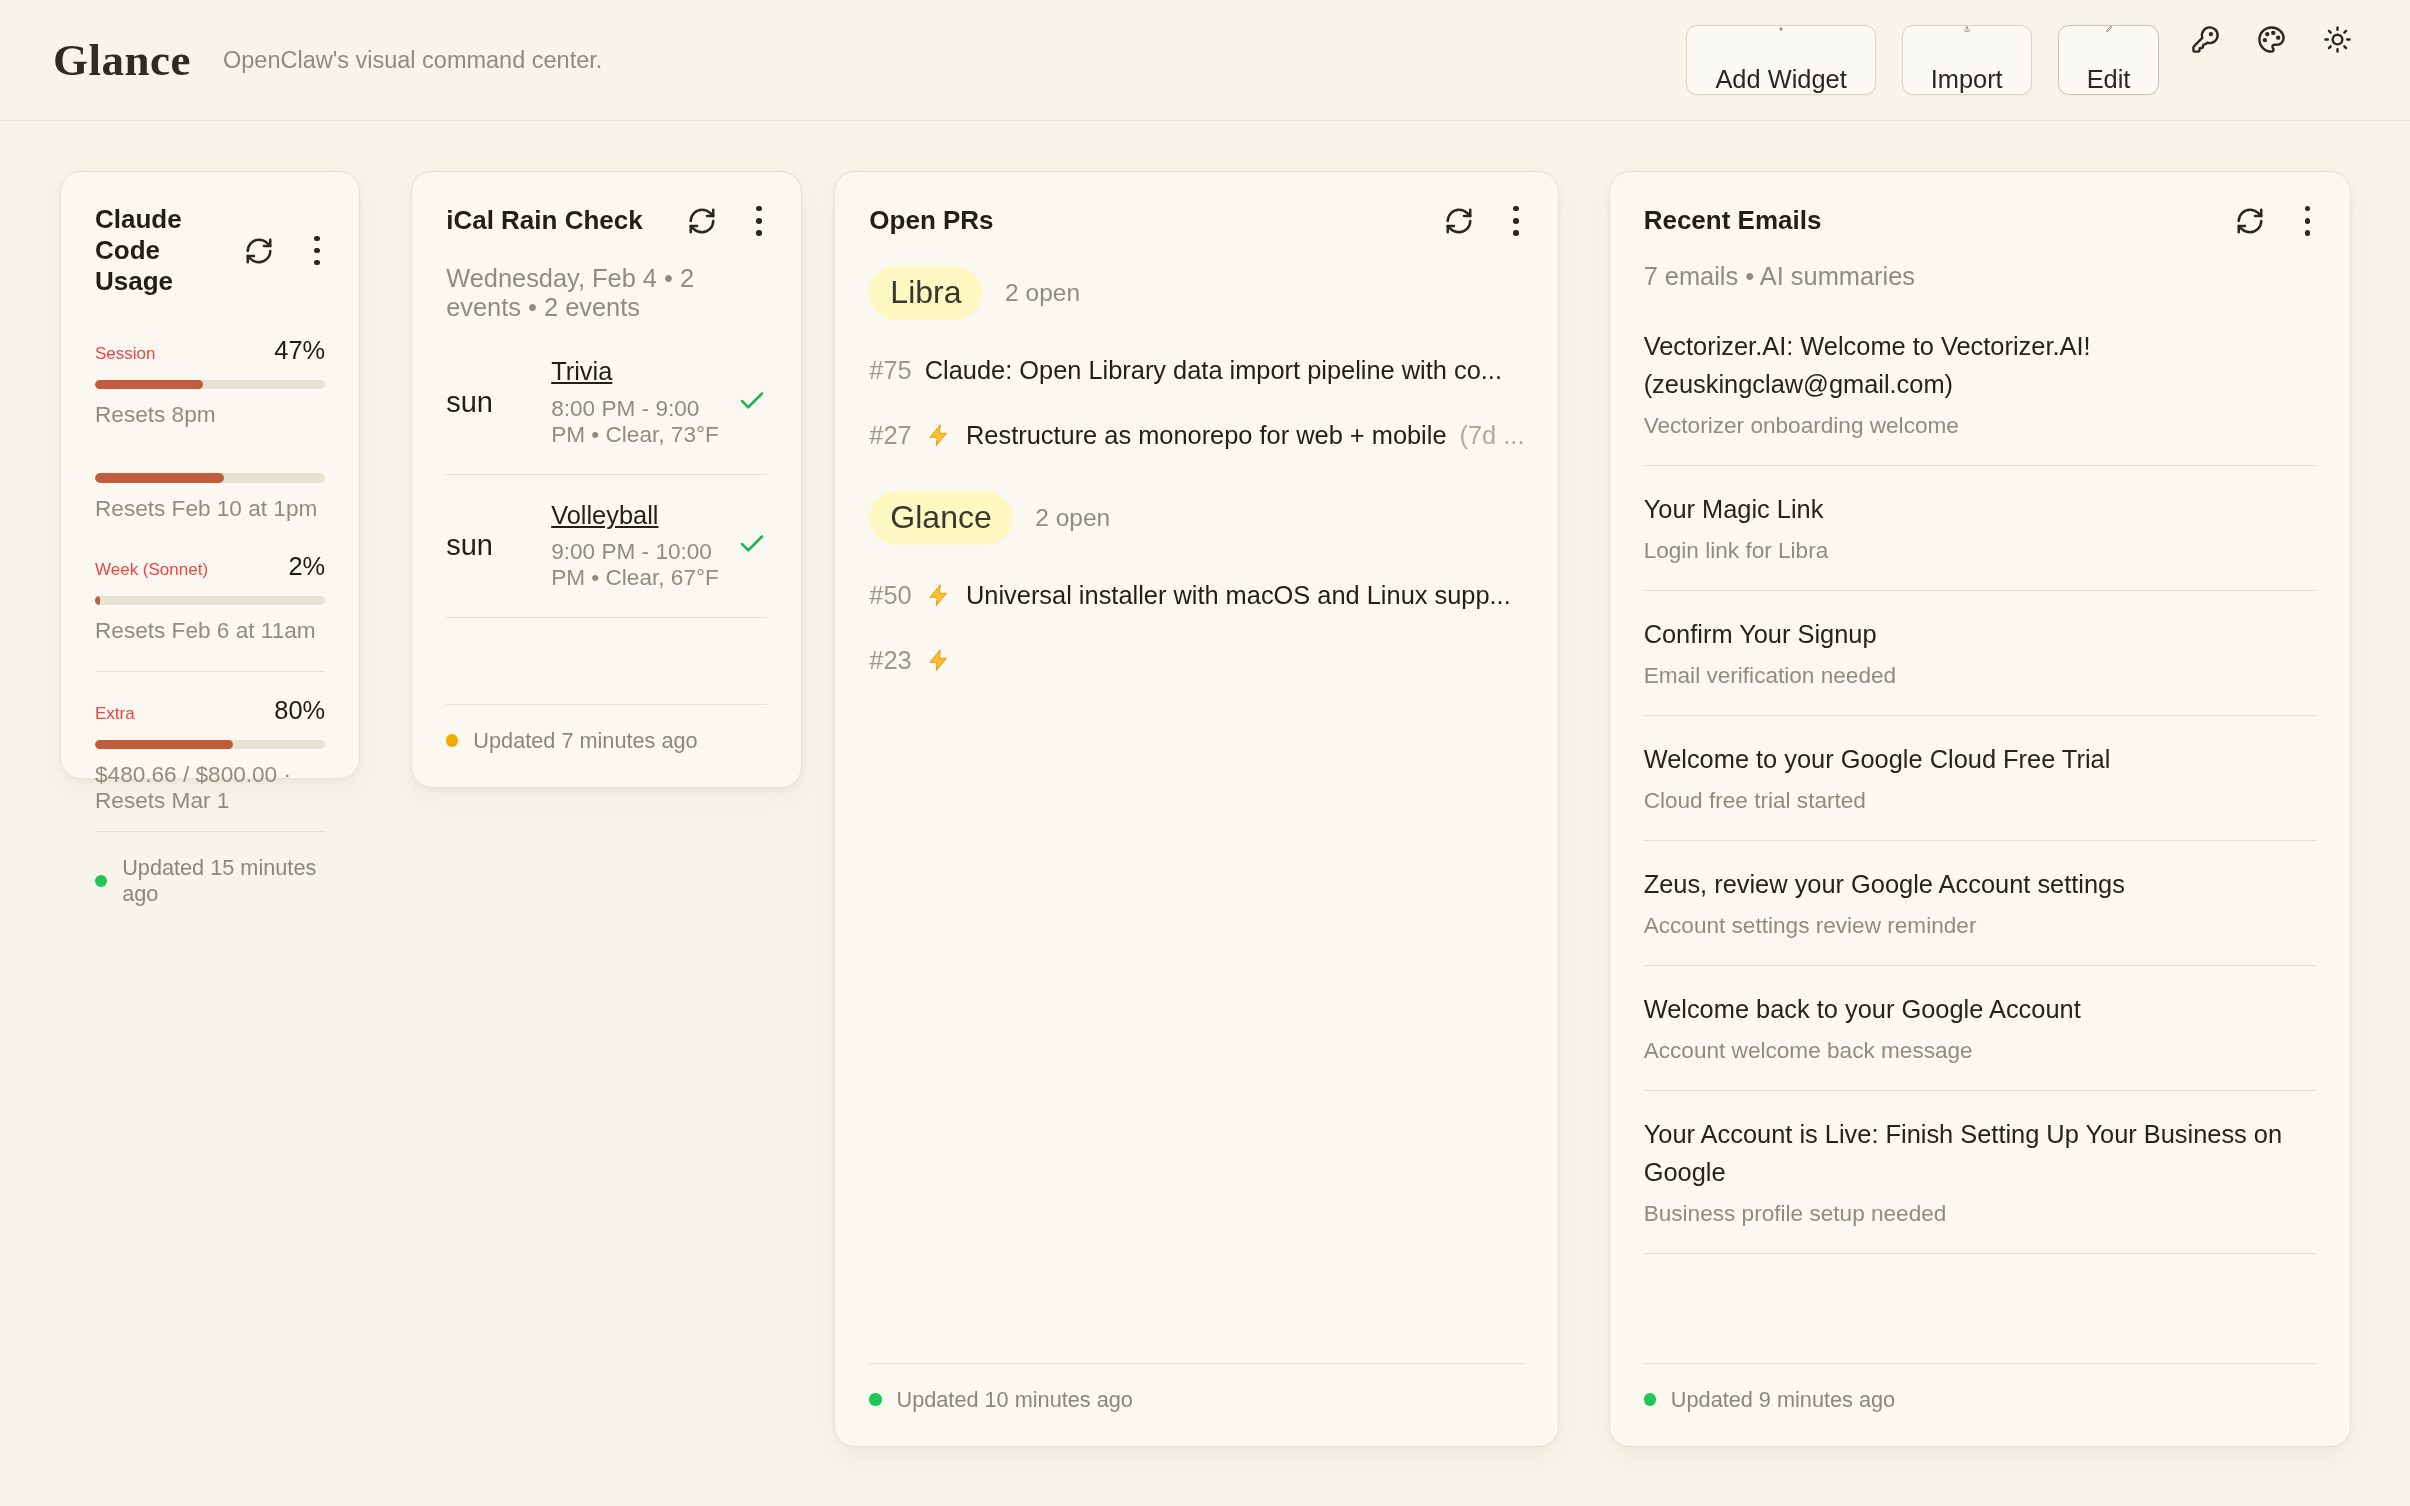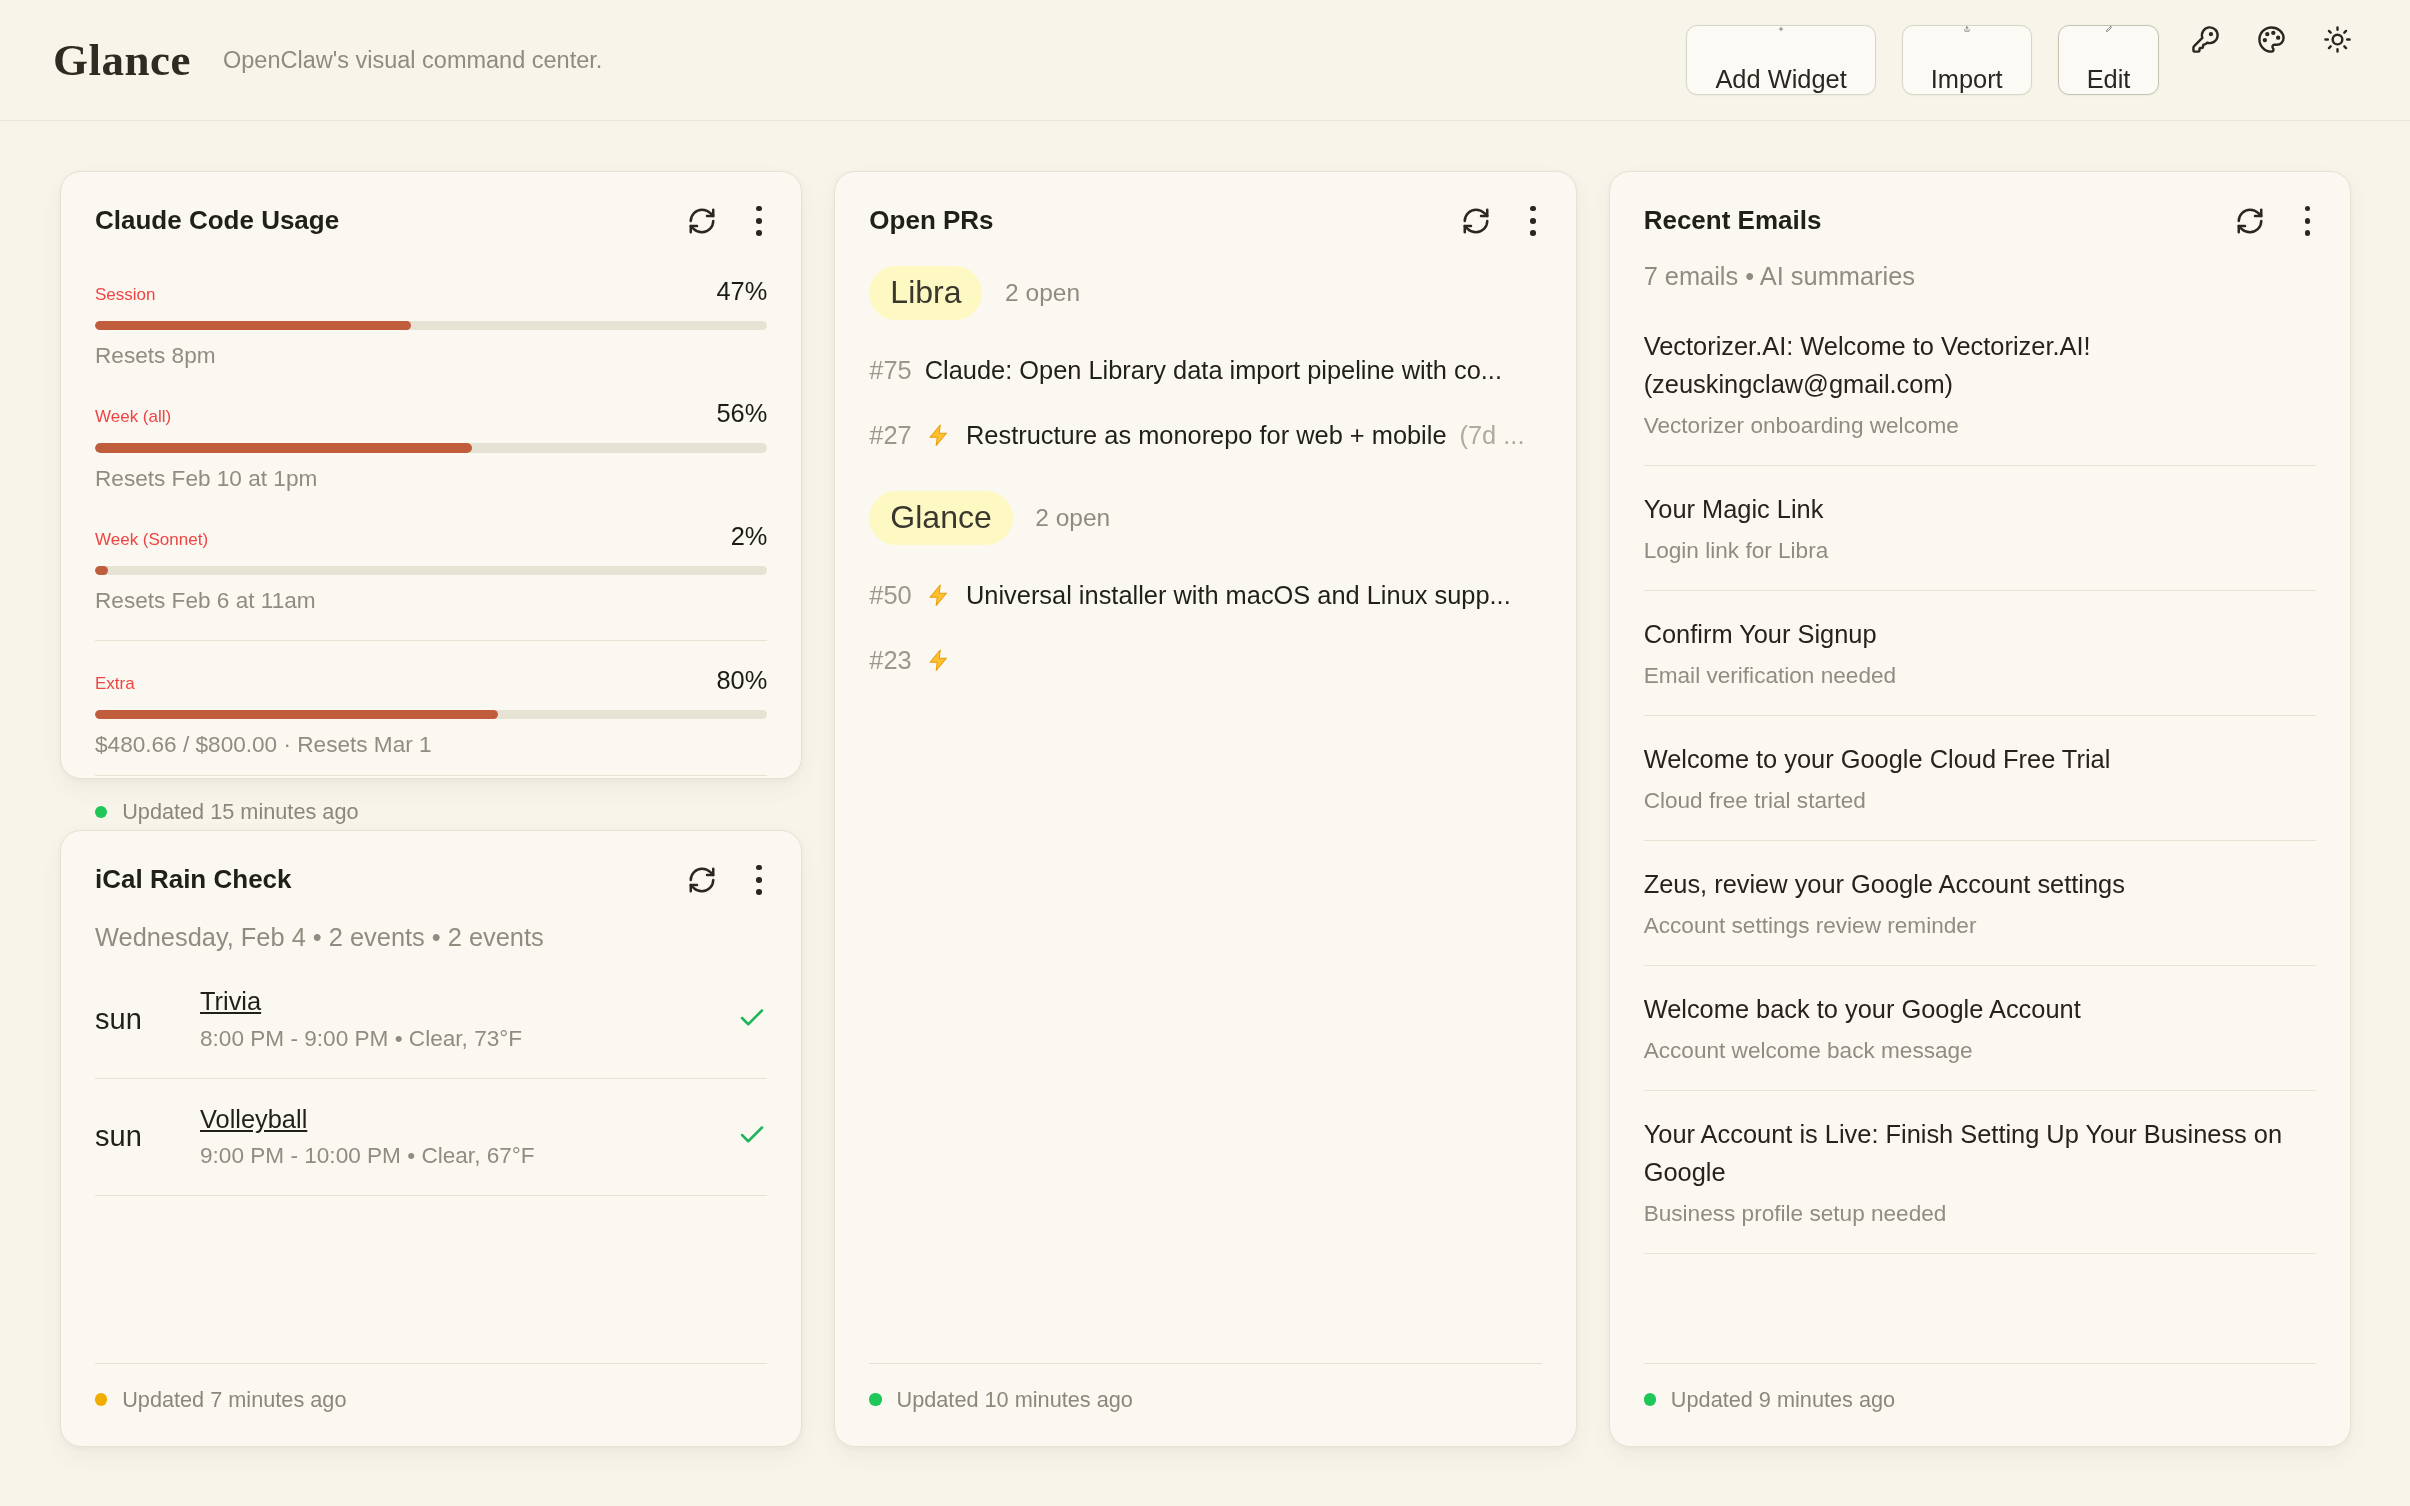--- a/index.html
+++ b/index.html
@@ -31,21 +31,21 @@
   .hbtn.edit { border-color:#c6c2b2; }
   .hbtn svg { width:26px; height:26px; }
   .icon-only { background:none; border:none; box-shadow:none; padding:0 5.6px; }
   .icon-only svg { width:29px; height:29px; }
   svg.ln { fill:none; stroke:currentColor; stroke-width:2; stroke-linecap:round; stroke-linejoin:round; }
   
   .main {
     display:grid; grid-template-columns:repeat(3,1fr);
     gap:32px; padding:50px 60px 0;
   }
-  .col { display:flex; flex-direction:column; gap:51px; }
+  .col { display:flex; flex-direction:row; gap:51px; }
   .card {
     background:#faf8f0; border:0.9px solid #e6e2d4; border-radius:21px;
     box-shadow:0 9.4px 22.6px rgba(90,80,60,.055), 0 1.9px 5.6px rgba(90,80,60,.04);
     padding:32px 34px 26px; display:flex; flex-direction:column;
   }
   .card-usage { height:608px; }
   .card-ical  { height:617px; }
   .card-tall  { height:1276px; }
   .card-head { display:flex; align-items:center; }
   .card-title { font-size:26px; font-weight:600; color:#211f1a; }
@@ -178,24 +178,20 @@
           <div class="meter-top">
             <span class="m-label">Session</span>
             <span class="m-value">47%</span>
           </div>
           <div class="bar">
               <div class="fill" style="width: 47%; background-color: rgb(192, 93, 61);"></div>
             </div>
           <div class="m-note">Resets 8pm</div>
         </div>
         <div class="meter">
-          <div class="meter-top">
-            <span class="m-label">Week (all)</span>
-            <span class="m-value">56%</span>
-          </div>
           <div class="bar">
               <div class="fill" style="width: 56%; background-color: rgb(192, 93, 61);"></div>
             </div>
           <div class="m-note">Resets Feb 10 at 1pm</div>
         </div>
         <div class="meter">
           <div class="meter-top">
             <span class="m-label">Week (Sonnet)</span>
             <span class="m-value">2%</span>
           </div>

